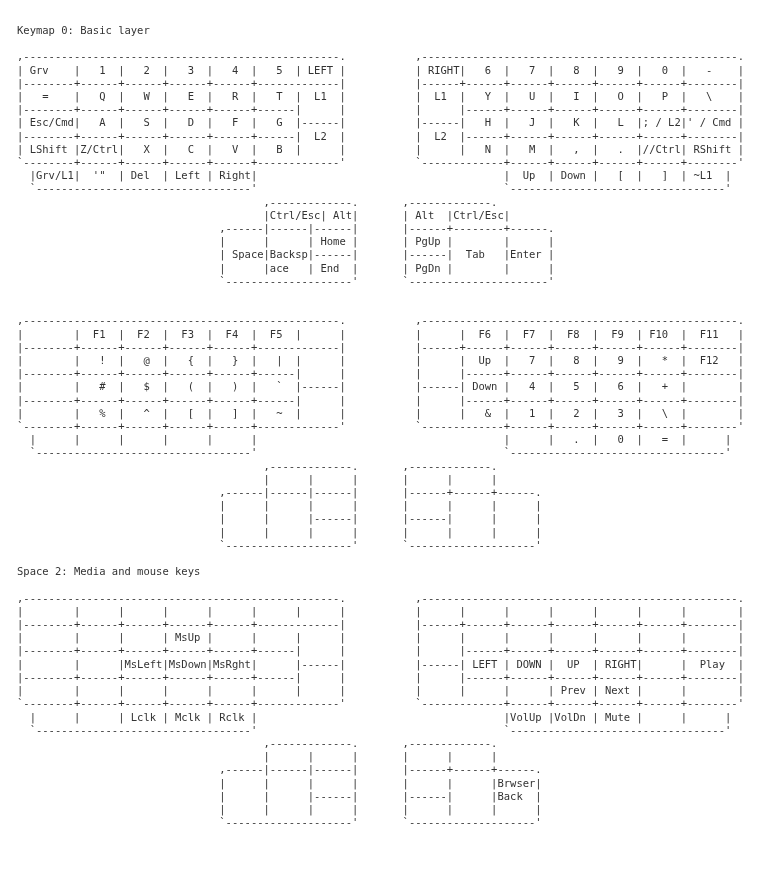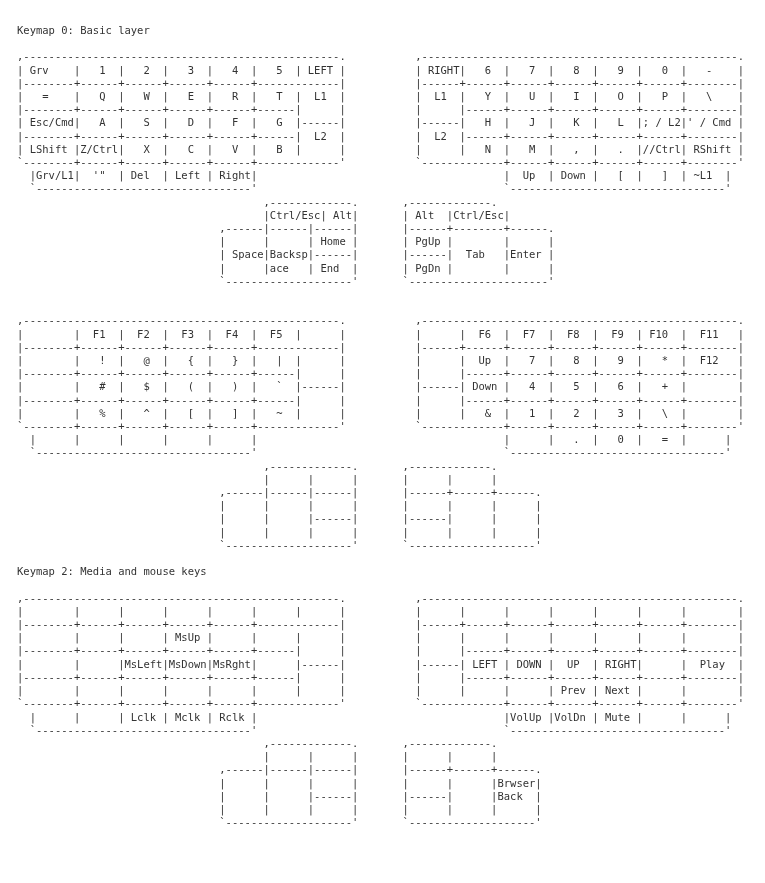--- a/index.html
+++ b/index.html
@@ -76,21 +76,21 @@
                                        ,-------------.       ,-------------.
                                        |      |      |       |      |      |
                                 ,------|------|------|       |------+------+------.
                                 |      |      |      |       |      |      |      |
                                 |      |      |------|       |------|      |      |
                                 |      |      |      |       |      |      |      |
                                 `--------------------'       `--------------------'</pre>
   </section>
 
   <section class="keymap-section">
-    <div class="section-title">Keymap 2: Media and mouse keys</div>
+    <div class="section-title">Space 2: Media and mouse keys</div>
     <pre class="ascii-art">,--------------------------------------------------.           ,--------------------------------------------------.
 |        |      |      |      |      |      |      |           |      |      |      |      |      |      |        |
 |--------+------+------+------+------+-------------|           |------+------+------+------+------+------+--------|
 |        |      |      | MsUp |      |      |      |           |      |      |      |      |      |      |        |
 |--------+------+------+------+------+------|      |           |      |------+------+------+------+------+--------|
 |        |      |MsLeft|MsDown|MsRght|      |------|           |------| LEFT | DOWN |  UP  | RIGHT|      |  Play  |
 |--------+------+------+------+------+------|      |           |      |------+------+------+------+------+--------|
 |        |      |      |      |      |      |      |           |      |      |      | Prev | Next |      |        |
 `--------+------+------+------+------+-------------'           `-------------+------+------+------+------+--------'
   |      |      | Lclk | Mclk | Rclk |                                       |VolUp |VolDn | Mute |      |      |

